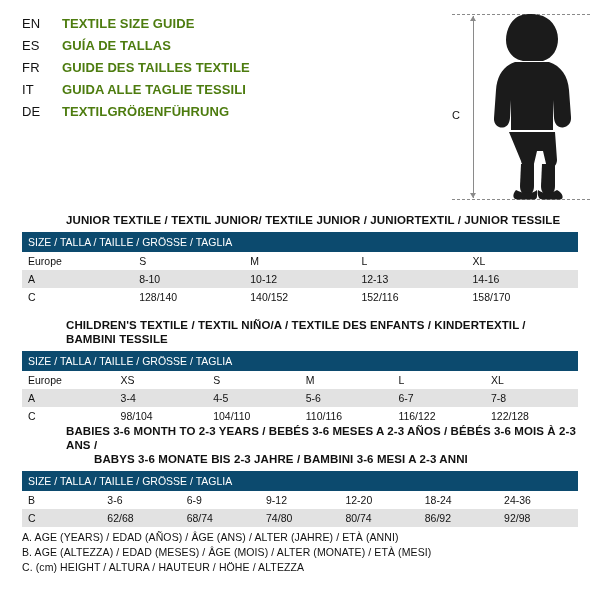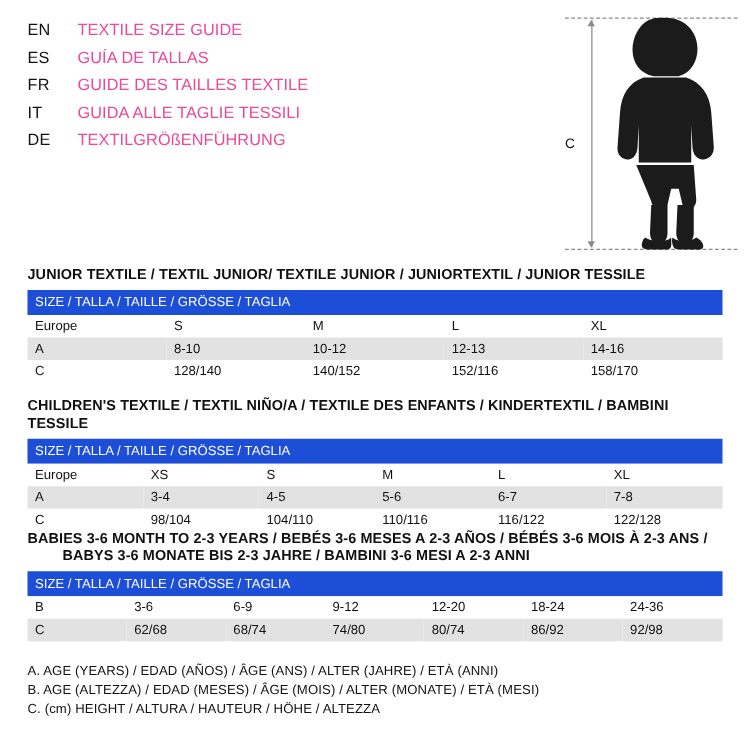--- a/index.html
+++ b/index.html
@@ -37,22 +37,23 @@
   }
   .hdr-lang {
     width: 40px;
     font-size: 13px;
     font-weight: normal;
     color: #111;
     letter-spacing: 0.2px;
   }
   .hdr-text {
     font-size: 13px;
-    color: #ec4899;
+    color: #4d7c0f;
     letter-spacing: 0.1px;
+    font-weight: bold;
   }
 
   
   .figure-area {
     position: absolute;
     left: 440px;
     top: 6px;
     width: 150px;
     height: 200px;
   }
@@ -115,38 +116,39 @@
     left: 22px;
     width: 556px;
   }
   .sec-title {
     font-size: 11.5px;
     font-weight: bold;
     color: #111;
     margin-bottom: 5px;
     line-height: 14px;
     letter-spacing: 0.1px;
+    margin-left: 44px;
   }
   .sec-title .line2 { display: block; padding-left: 28px; }
 
   table.sizes {
     border-collapse: collapse;
     width: 100%;
     table-layout: fixed;
   }
   table.sizes td, table.sizes th {
     font-size: 10.5px;
     font-weight: normal;
     text-align: left;
     padding: 3px 0 3px 6px;
     color: #111;
     white-space: nowrap;
   }
   tr.head-row td {
-    background: #1d4ed8;
+    background: #0c4a6e;
     color: #ffffff;
     font-size: 10.5px;
     padding-top: 4px;
     padding-bottom: 4px;
   }
   tr.shade td {
     background: #e2e2e2;
   }
   tr.plain td {
     background: #ffffff;

